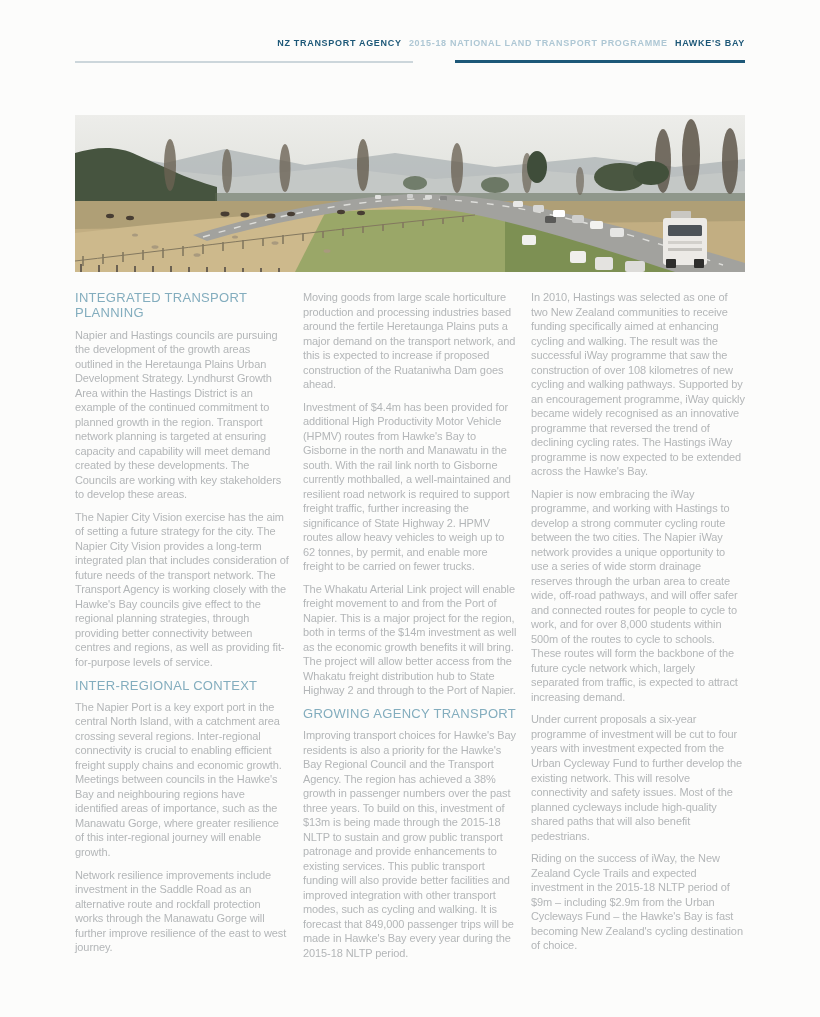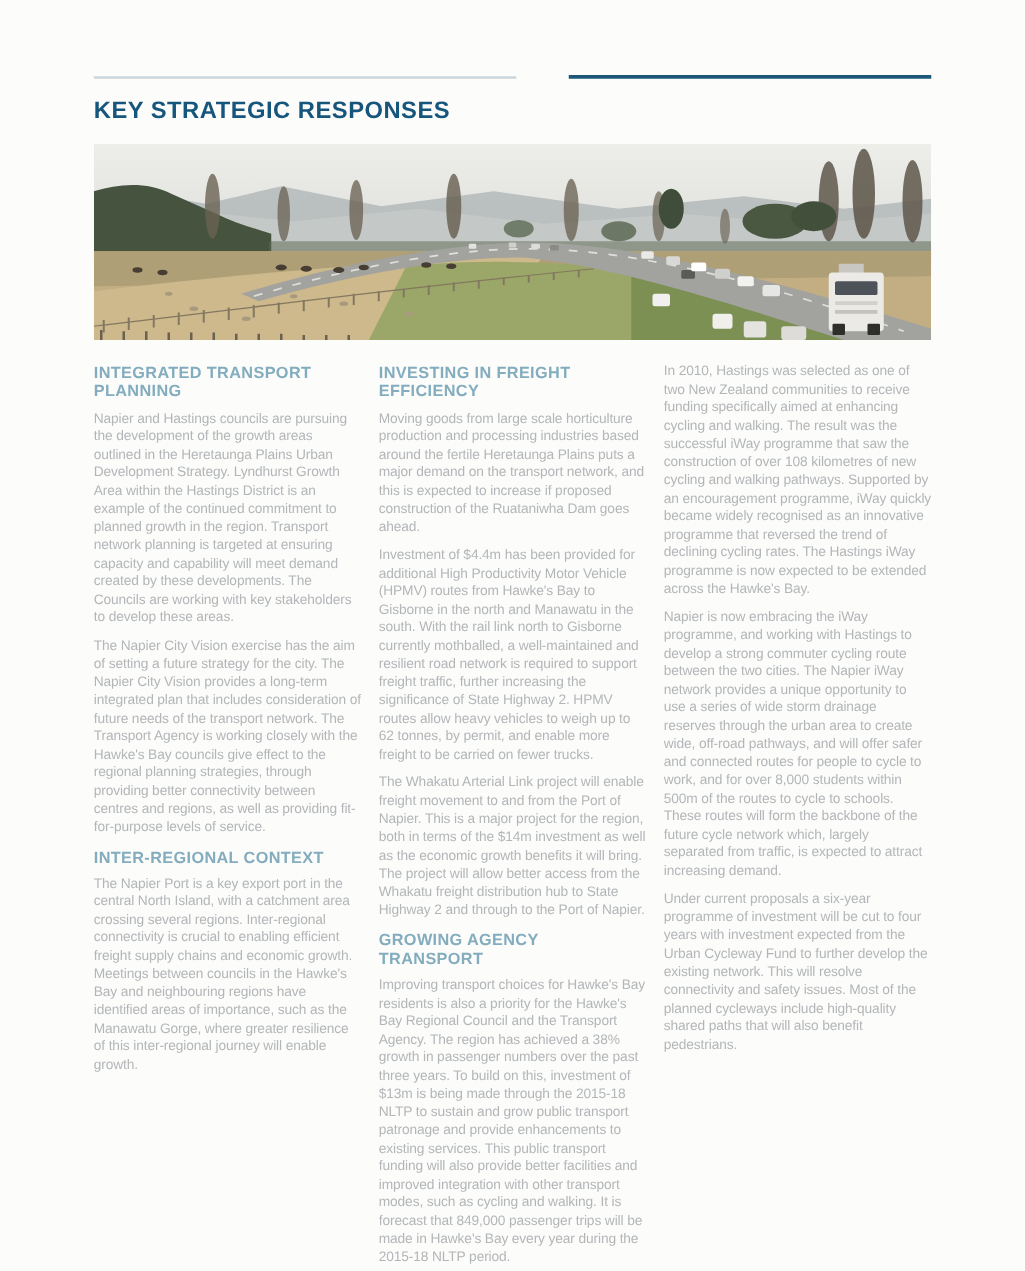--- a/index.html
+++ b/index.html
@@ -18,34 +18,38 @@
   
   .page-title{position:absolute;left:75px;top:78px;margin:0;
     font-size:19px;font-weight:bold;letter-spacing:.4px;color:#17567c;}
   
   .hero{position:absolute;left:75px;top:115px;width:670px;height:157px;margin:0;overflow:hidden;}
   .hero svg{display:block;}
   
   .columns{position:absolute;left:75px;top:290px;width:670px;
     display:grid;grid-template-columns:repeat(3,1fr);column-gap:14px;}
   .section + .section{}
-  h2.sec-heading{margin:0 0 7px 0;font-size:13px;line-height:1.18;font-weight:bold;
+  h2.sec-heading{margin:0 0 7px 0;font-size:13px;line-height:1.18;font-weight:normal;
     letter-spacing:.3px;color:#83adbe;white-space:pre-line;}
   p.body-par{margin:0 0 8px 0;font-size:11px;line-height:1.32;letter-spacing:-0.1px;
     color:#b3b6b8;font-weight:normal;}
 </style>
 </head>
 <body>
 
 <div class="page">
 
+  <header class="masthead">
+    <span class="brand">NZ TRANSPORT AGENCY</span>
+    <span class="programme">2015-18 NATIONAL LAND TRANSPORT PROGRAMME</span>
+    <span class="region">HAWKE'S BAY</span>
+  </header>
   <div class="rule-light"></div>
   <div class="rule-dark"></div>
 
-  <h1 class="page-title">KEY STRATEGIC RESPONSES</h1>
 
   <figure class="hero">
     <svg width="670" height="157" viewBox="0 0 670 157">
       <defs>
         <linearGradient id="sky" x1="0" y1="0" x2="0" y2="1">
           <stop offset="0" stop-color="#ededea"></stop>
           <stop offset="1" stop-color="#dcded8"></stop>
         </linearGradient>
       </defs>
       <g>
@@ -178,38 +182,39 @@
     <section class="col">
       <div class="section">
         <h2 class="sec-heading">INTEGRATED TRANSPORT
 PLANNING</h2>
         <p class="body-par">Napier and Hastings councils are pursuing the development of the growth areas outlined in the Heretaunga Plains Urban Development Strategy. Lyndhurst Growth Area within the Hastings District is an example of the continued commitment to planned growth in the region. Transport network planning is targeted at ensuring capacity and capability will meet demand created by these developments. The Councils are working with key stakeholders to develop these areas.</p>
         <p class="body-par">The Napier City Vision exercise has the aim of setting a future strategy for the city. The Napier City Vision provides a long-term integrated plan that includes consideration of future needs of the transport network. The Transport Agency is working closely with the Hawke's Bay councils give effect to the regional planning strategies, through providing better connectivity between centres and regions, as well as providing fit-for-purpose levels of service.</p>
       </div>
       <div class="section">
         <h2 class="sec-heading">INTER-REGIONAL CONTEXT</h2>
         <p class="body-par">The Napier Port is a key export port in the central North Island, with a catchment area crossing several regions. Inter-regional connectivity is crucial to enabling efficient freight supply chains and economic growth. Meetings between councils in the Hawke's Bay and neighbouring regions have identified areas of importance, such as the Manawatu Gorge, where greater resilience of this inter-regional journey will enable growth.</p>
+        <p class="body-par">Network resilience improvements include investment in the Saddle Road as an alternative route and rockfall protection works through the Manawatu Gorge will further improve resilience of the east to west journey.</p>
       </div>
     </section>
 
     <section class="col">
       <div class="section">
-        <h2 class="sec-heading">INVESTING IN FREIGHT EFFICIENCY</h2>
         <p class="body-par">Moving goods from large scale horticulture production and processing industries based around the fertile Heretaunga Plains puts a major demand on the transport network, and this is expected to increase if proposed construction of the Ruataniwha Dam goes ahead.</p>
         <p class="body-par">Investment of $4.4m has been provided for additional High Productivity Motor Vehicle (HPMV) routes from Hawke's Bay to Gisborne in the north and Manawatu in the south. With the rail link north to Gisborne currently mothballed, a well-maintained and resilient road network is required to support freight traffic, further increasing the significance of State Highway 2. HPMV routes allow heavy vehicles to weigh up to 62 tonnes, by permit, and enable more freight to be carried on fewer trucks.</p>
         <p class="body-par">The Whakatu Arterial Link project will enable freight movement to and from the Port of Napier. This is a major project for the region, both in terms of the $14m investment as well as the economic growth benefits it will bring. The project will allow better access from the Whakatu freight distribution hub to State Highway 2 and through to the Port of Napier.</p>
       </div>
       <div class="section">
         <h2 class="sec-heading">GROWING AGENCY TRANSPORT</h2>
         <p class="body-par">Improving transport choices for Hawke's Bay residents is also a priority for the Hawke's Bay Regional Council and the Transport Agency. The region has achieved a 38% growth in passenger numbers over the past three years. To build on this, investment of $13m is being made through the 2015-18 NLTP to sustain and grow public transport patronage and provide enhancements to existing services. This public transport funding will also provide better facilities and improved integration with other transport modes, such as cycling and walking. It is forecast that 849,000 passenger trips will be made in Hawke's Bay every year during the 2015-18 NLTP period.</p>
       </div>
     </section>
 
     <section class="col">
       <div class="section">
         <p class="body-par">In 2010, Hastings was selected as one of two New Zealand communities to receive funding specifically aimed at enhancing cycling and walking. The result was the successful iWay programme that saw the construction of over 108 kilometres of new cycling and walking pathways. Supported by an encouragement programme, iWay quickly became widely recognised as an innovative programme that reversed the trend of declining cycling rates. The Hastings iWay programme is now expected to be extended across the Hawke's Bay.</p>
         <p class="body-par">Napier is now embracing the iWay programme, and working with Hastings to develop a strong commuter cycling route between the two cities. The Napier iWay network provides a unique opportunity to use a series of wide storm drainage reserves through the urban area to create wide, off-road pathways, and will offer safer and connected routes for people to cycle to work, and for over 8,000 students within 500m of the routes to cycle to schools. These routes will form the backbone of the future cycle network which, largely separated from traffic, is expected to attract increasing demand.</p>
         <p class="body-par">Under current proposals a six-year programme of investment will be cut to four years with investment expected from the Urban Cycleway Fund to further develop the existing network. This will resolve connectivity and safety issues. Most of the planned cycleways include high-quality shared paths that will also benefit pedestrians.</p>
+        <p class="body-par">Riding on the success of iWay, the New Zealand Cycle Trails and expected investment in the 2015-18 NLTP period of $9m – including $2.9m from the Urban Cycleways Fund – the Hawke's Bay is fast becoming New Zealand's cycling destination of choice.</p>
       </div>
     </section>
 
   </main>
 </div>
 
 </body></html>

